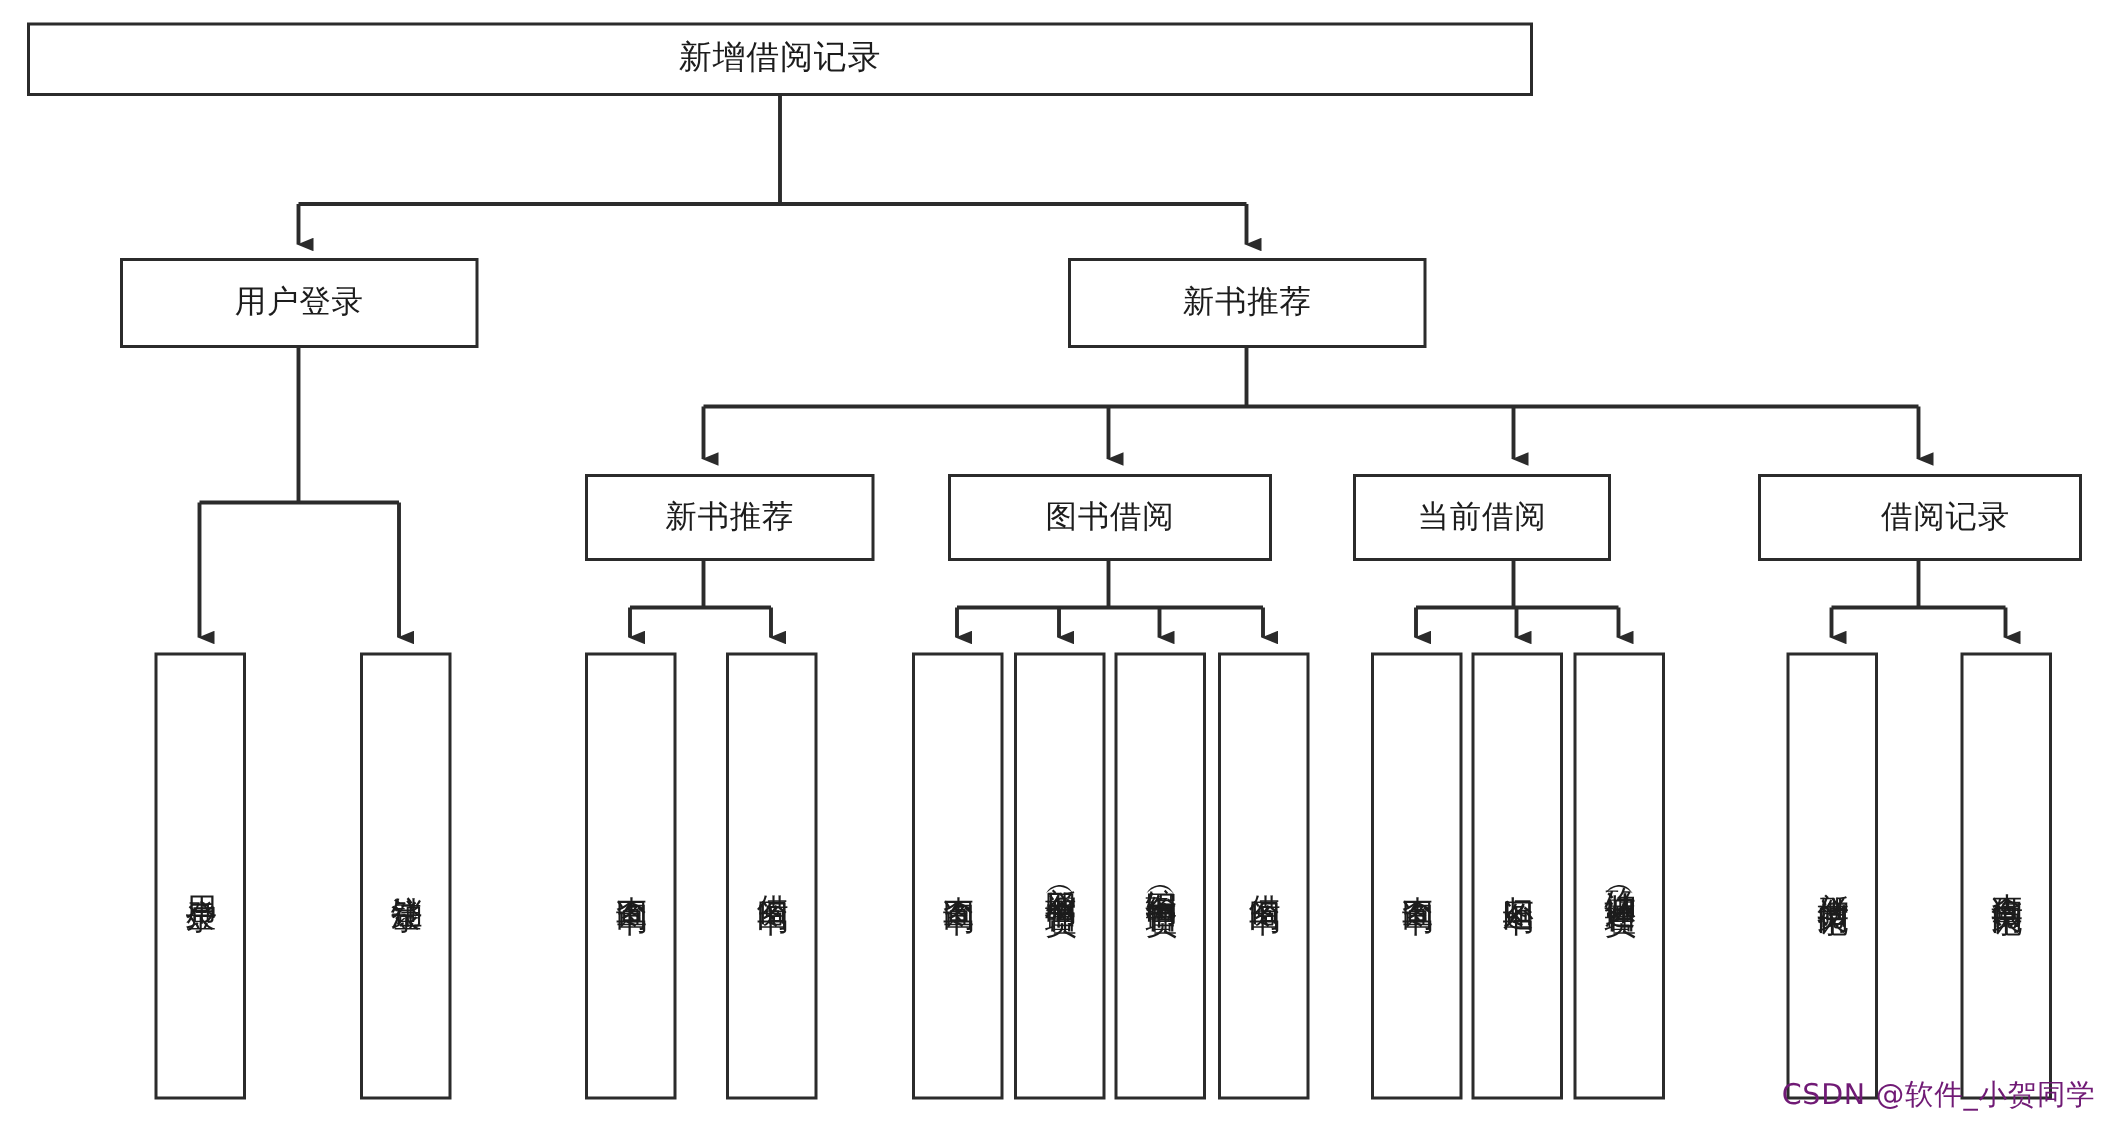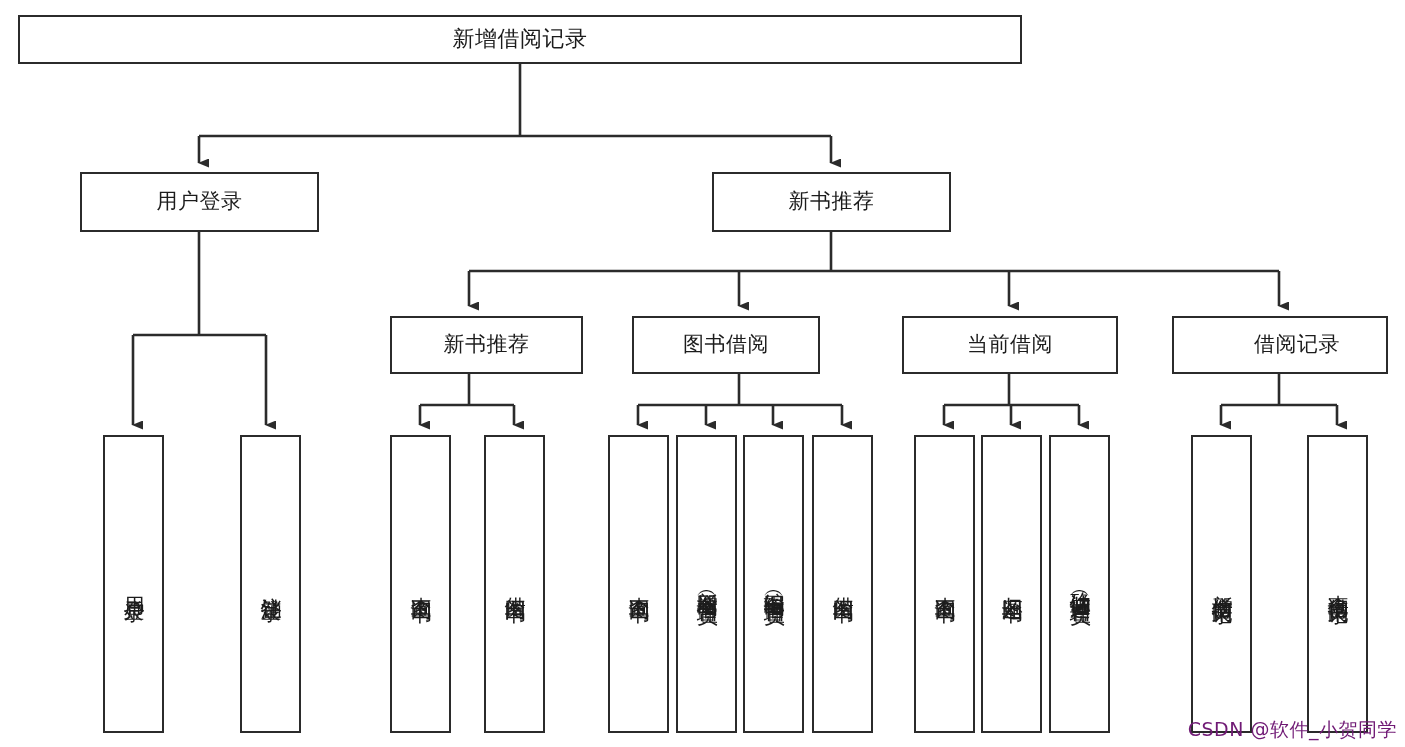--- a/index.html
+++ b/index.html
@@ -138,25 +138,25 @@
   </div>
 
   <div class="node horizontal" style="left:712px; top:172px; width:239px; height:60px;">
     <span class="label">新书推荐</span>
   </div>
 
   <div class="node horizontal" style="left:362px; top:316px; width:193px; height:58px;margin-left:28px;">
     <span class="label">新书推荐</span>
   </div>
 
-  <div class="node horizontal" style="left:632px; top:316px; width:188px; height:58px;align-items:center;">
+  <div class="node horizontal" style="left:632px; top:316px; width:216px; height:58px;align-items:center;">
     <span class="label">图书借阅</span>
   </div>
 
-  <div class="node horizontal" style="left:902px; top:316px; width:216px; height:58px;">
+  <div class="node horizontal" style="left:902px; top:316px; width:172px; height:58px;">
     <span class="label">当前借阅</span>
   </div>
 
   <div class="node horizontal" style="left:1172px; top:316px; width:216px; height:58px;padding-left:34px;">
     <span class="label">借阅记录</span>
   </div>
 
   <div class="node vertical" style="left:103px; top:435px; width:61px; height:298px;">
     <span class="label">用户登录</span>
   </div>

